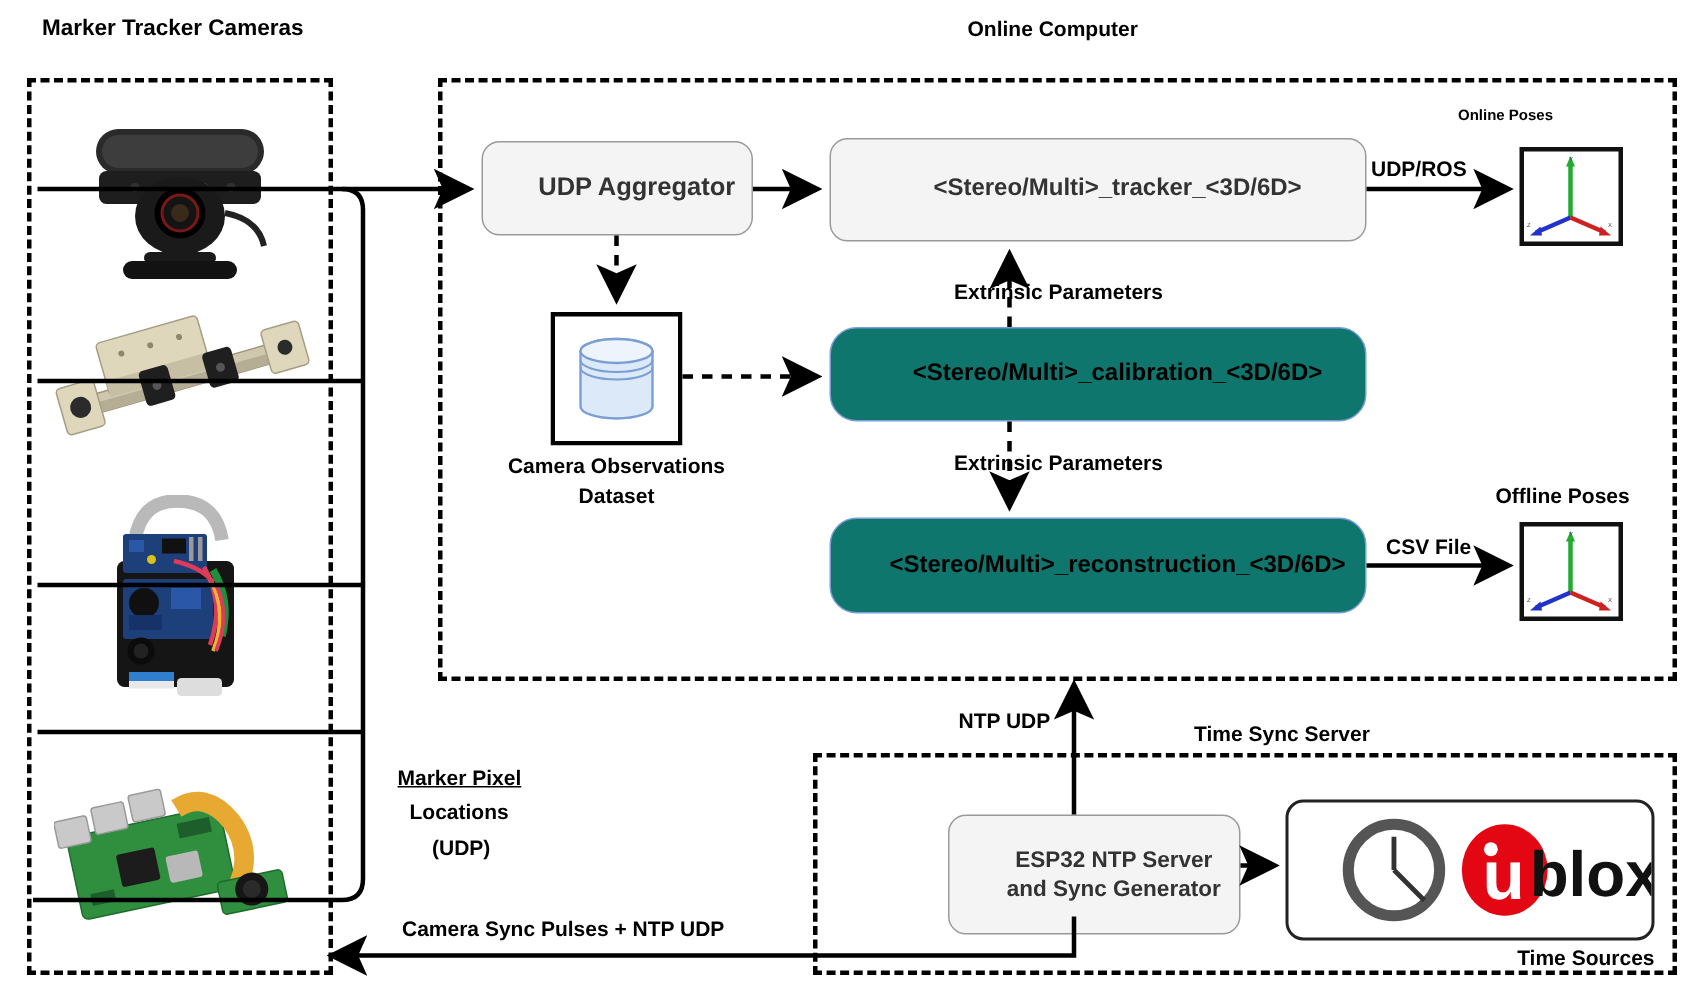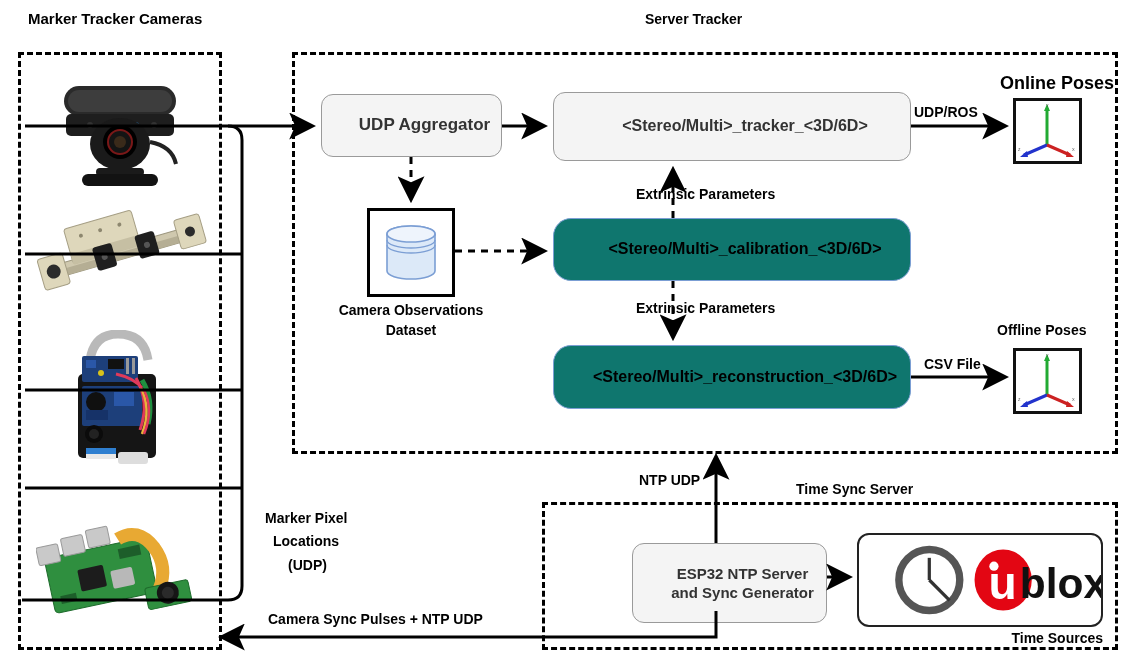--- a/index.html
+++ b/index.html
@@ -13,21 +13,21 @@
   .blue{background:#0f766e;border:1.6px solid #7b9ed4;border-radius:18px;color:#000;}
   .white{background:#fff;border:2px solid #222;border-radius:12px;}
   svg.overlay{position:absolute;left:0;top:0;width:1135px;height:666px;pointer-events:none;}
   .devimg{position:absolute;}
   .posebox{position:absolute;background:#fff;border:3px solid #111;box-sizing:border-box;}
 </style>
 </head>
 <body>
 
 <div class="lbl" style="left:28px;top:10px;font-size:15px;">Marker Tracker Cameras</div>
-<div class="lbl" style="left:645px;top:11px;font-size:14px;">Server Tracker</div>
+<div class="lbl" style="left:645px;top:11px;font-size:14px;">Online Computer</div>
 <div class="lbl" style="left:770px;top:481px;font-size:14px;margin-left:26px;">Time Sync Server</div>
 
 <div class="dashbox" style="left:18px;top:52px;width:204px;height:598px;"></div>
 <div class="dashbox" style="left:292px;top:52px;width:826px;height:402px;"></div>
 <div class="dashbox" style="left:542px;top:502px;width:576px;height:148px;"></div>
 
 <div class="devimg" style="left:50px;top:78px;width:140px;height:112px;">
   <svg width="140" height="112" viewBox="0 0 140 112">
     <rect x="14" y="8" width="112" height="30" rx="15" fill="#2a2a2a"></rect>
     <rect x="18" y="12" width="104" height="22" rx="11" fill="#3d3d3d"></rect>
@@ -129,21 +129,21 @@
     <ellipse cx="44" cy="26" rx="24" ry="8" fill="#dce9f8" stroke="#7b9ed4" stroke-width="1.6"></ellipse>
     <path d="M20 26 V63 a24 8 0 0 0 48 0 V26" fill="#dce9f8" stroke="#7b9ed4" stroke-width="1.6"></path>
     <ellipse cx="44" cy="26" rx="24" ry="8" fill="#eef4fc" stroke="#7b9ed4" stroke-width="1.6"></ellipse>
     <path d="M20 32 a24 8 0 0 0 48 0" fill="none" stroke="#7b9ed4" stroke-width="1.3"></path>
     <path d="M20 37 a24 8 0 0 0 48 0" fill="none" stroke="#7b9ed4" stroke-width="1.3"></path>
   </svg>
 </div>
 <div class="lbl" style="left:328px;top:302px;width:166px;text-align:center;font-size:14px;">Camera Observations</div>
 <div class="lbl" style="left:328px;top:322px;width:166px;text-align:center;font-size:14px;">Dataset</div>
 
-<div class="lbl" style="left:1000px;top:72px;font-size:18px;">Online Poses</div>
+<div class="lbl" style="left:972px;top:72px;font-size:10px;">Online Poses</div>
 <div class="posebox" style="left:1013px;top:98px;width:69px;height:66px;">
   <svg width="63" height="60" viewBox="0 0 63 60">
     <line x1="31" y1="44" x2="31" y2="7" stroke="#22aa33" stroke-width="3"></line>
     <polygon points="31,3 28,10 34,10" fill="#22aa33"></polygon>
     <line x1="31" y1="44" x2="8" y2="54" stroke="#2233cc" stroke-width="3"></line>
     <polygon points="4,56 11,50 12,56" fill="#2233cc"></polygon>
     <line x1="31" y1="44" x2="54" y2="54" stroke="#cc2222" stroke-width="3"></line>
     <polygon points="58,56 51,50 50,56" fill="#cc2222"></polygon>
     <text x="30" y="6" font-size="4" fill="#444" font-family="sans-serif">Y</text>
     <text x="2" y="50" font-size="4" fill="#444" font-family="sans-serif">Z</text>
@@ -181,21 +181,21 @@
     <text x="112" y="61" font-size="50" font-weight="bold" fill="#fff" font-family="Liberation Sans, sans-serif">u</text>
     <text x="146" y="59" font-size="46" font-weight="bold" fill="#111" font-family="Liberation Sans, sans-serif">blox</text>
   </svg>
 </div>
 <div class="lbl" style="left:857px;top:630px;width:246px;text-align:right;font-size:14px;">Time Sources</div>
 
 <div class="lbl" style="left:914px;top:104px;font-size:14px;">UDP/ROS</div>
 <div class="lbl" style="left:924px;top:356px;font-size:14px;">CSV File</div>
 <div class="lbl" style="left:636px;top:186px;font-size:14px;">Extrinsic Parameters</div>
 <div class="lbl" style="left:636px;top:300px;font-size:14px;">Extrinsic Parameters</div>
-<div class="lbl" style="left:265px;top:510px;font-size:14px;">Marker Pixel</div>
+<div class="lbl" style="left:265px;top:510px;font-size:14px;text-decoration:underline;">Marker Pixel</div>
 <div class="lbl" style="left:273px;top:533px;font-size:14px;">Locations</div>
 <div class="lbl" style="left:288px;top:557px;font-size:14px;">(UDP)</div>
 <div class="lbl" style="left:268px;top:611px;font-size:14px;">Camera Sync Pulses + NTP UDP</div>
 <div class="lbl" style="left:639px;top:472px;font-size:14px;">NTP UDP</div>
 
 <svg class="overlay">
   <defs>
     <marker id="ah" markerWidth="9" markerHeight="9" refX="7.6" refY="4.5" orient="auto">
       <path d="M0,0 L9,4.5 L0,9 L2,4.5 Z" fill="#000"></path>
     </marker>

